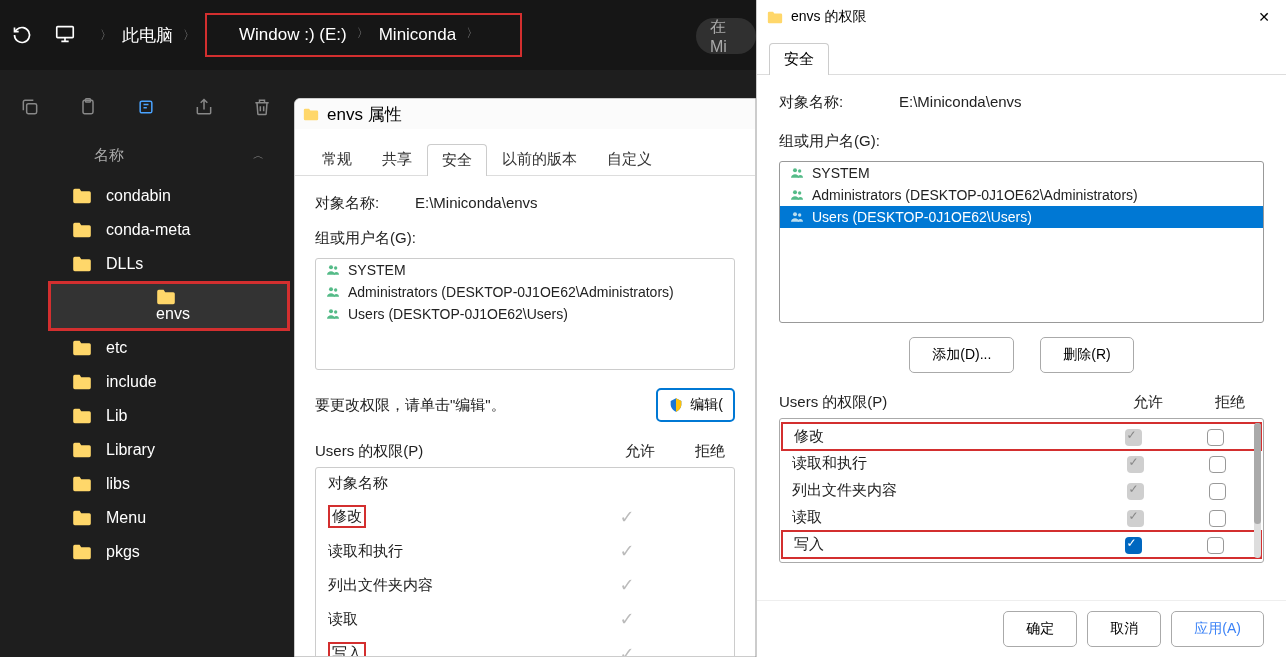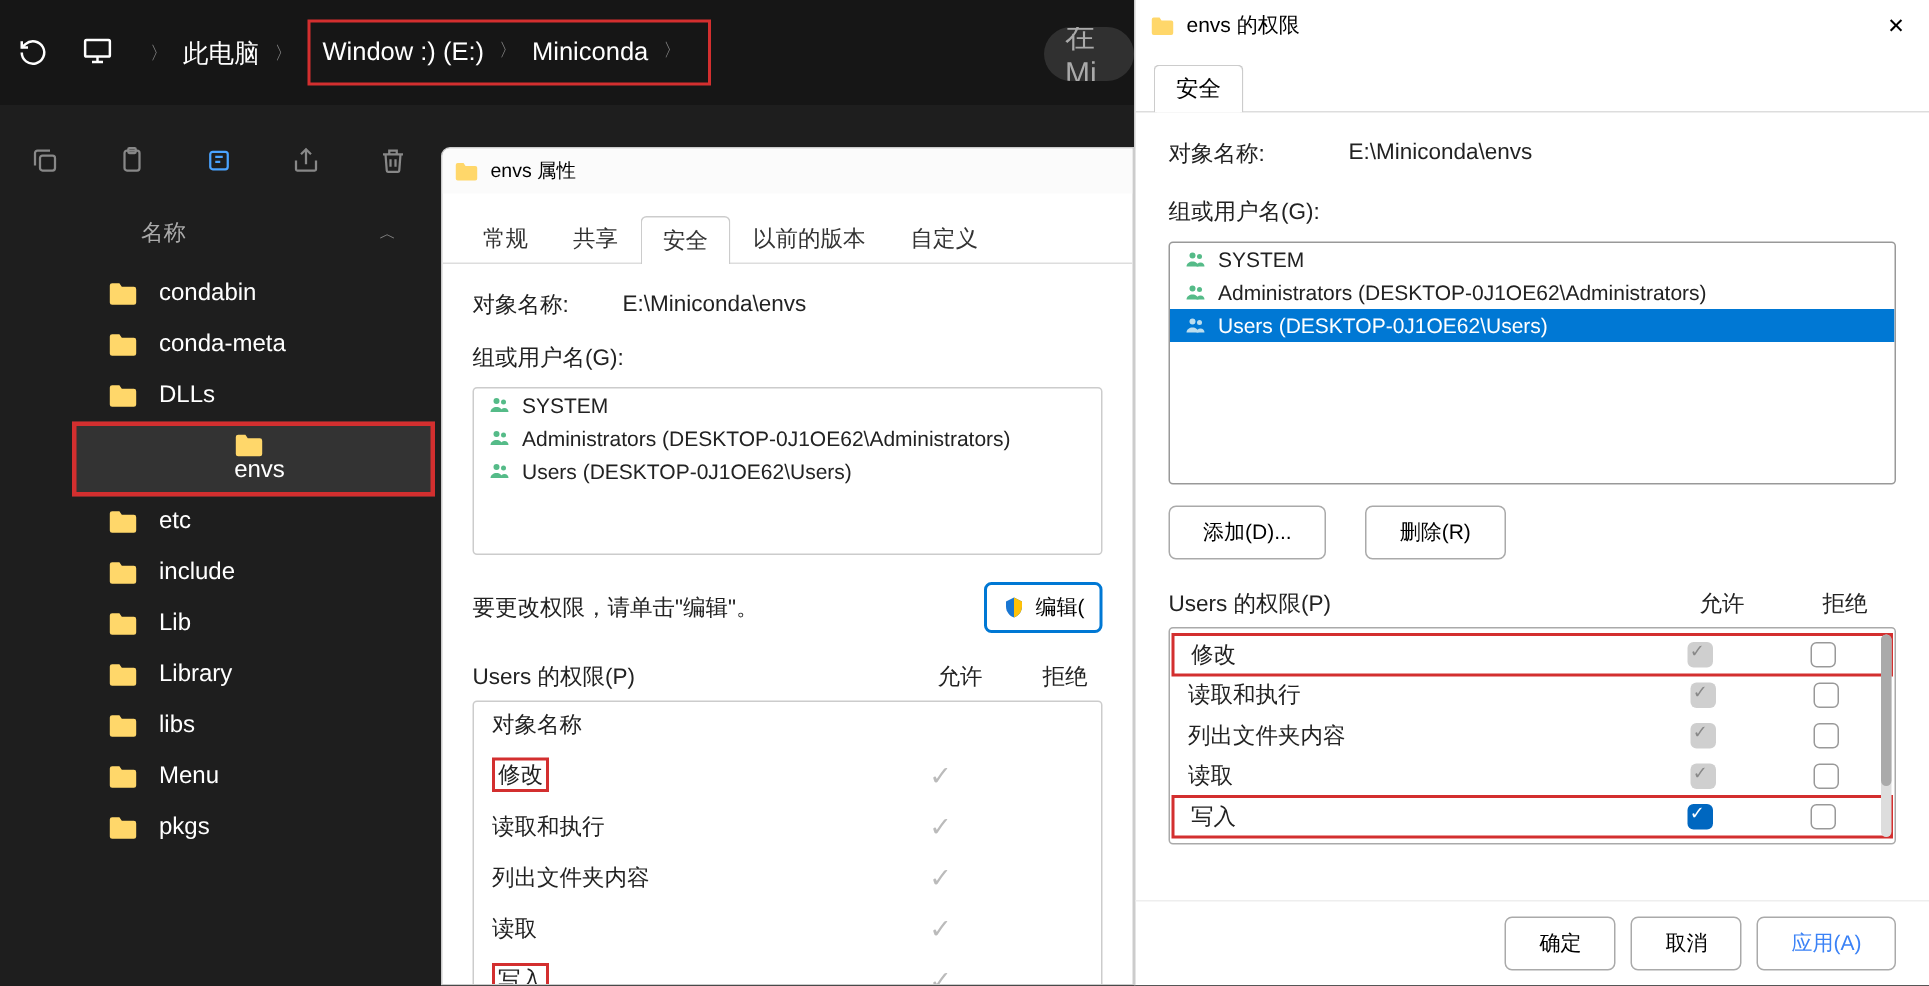--- a/index.html
+++ b/index.html
@@ -4,42 +4,42 @@
 <style>
 * { margin: 0; padding: 0; box-sizing: border-box; font-family: "Microsoft YaHei", "Segoe UI", sans-serif; }
 body { width: 1286px; height: 657px; background: #1e1e1e; overflow: hidden; position: relative; }
 
 
 .explorer-top { position: absolute; top: 0; left: 0; width: 756px; height: 70px; background: #161616; display: flex; align-items: center; padding-left: 10px; }
 .explorer-top .refresh { width: 24px; height: 24px; color: #fff; display: flex; align-items: center; justify-content: center; cursor: pointer; margin-right: 20px; }
 .explorer-top .monitor { width: 24px; height: 24px; color: #fff; margin-right: 12px; }
 .explorer-top .chevron { color: #888; margin: 0 10px; font-size: 12px; }
 .explorer-top .crumb { color: #fff; font-size: 17px; cursor: pointer; }
-.explorer-top .crumb-box { border: 2px solid #d32f2f; padding: 10px 8px; display: flex; align-items: flex-start; }
-.explorer-top .search-pill { position: absolute; right: 0; top: 18px; background: #303030; height: 36px; border-radius: 18px; padding: 0 14px; display: flex; align-items: center; color: #aaa; width: 60px; overflow: hidden; font-size: 20px; }
+.explorer-top .crumb-box { border: 2px solid #d32f2f; padding: 10px 32px; display: flex; align-items: flex-start; }
+.explorer-top .search-pill { position: absolute; right: 0; top: 18px; background: #303030; height: 36px; border-radius: 18px; padding: 0 14px; display: flex; align-items: center; color: #aaa; width: 60px; overflow: hidden; font-size: 16px; }
 
 
 .toolbar { position: absolute; top: 90px; left: 0; width: 290px; height: 36px; display: flex; align-items: center; gap: 36px; padding-left: 20px; }
 .toolbar .icon { width: 22px; height: 22px; color: #888; cursor: pointer; }
 .toolbar .icon.active { color: #4aa3ff; }
 
 
 .sidebar { position: absolute; top: 140px; left: 0; width: 290px; bottom: 0; background: #1e1e1e; padding-left: 48px; }
 .sidebar .header { color: #aaa; font-size: 15px; padding: 6px 26px 14px 46px; display: flex; justify-content: space-between; align-items: center; }
 .sidebar .header .caret { font-size: 11px; color: #888; }
 .sidebar .folder { display: flex; align-items: center; padding: 8px 16px 8px 24px; color: #fff; font-size: 16px; cursor: pointer; }
 .sidebar .folder.selected { background: #333333; }
 .sidebar .folder .ficon { width: 20px; height: 16px; margin-right: 14px; }
 .sidebar .folder.highlighted { outline: 3px solid #d32f2f; outline-offset: -3px; flex-direction: column; }
 
 
 .props1 { position: absolute; top: 98px; left: 294px; width: 462px; height: 559px; background: #fff; border: 1px solid #ccc; border-radius: 6px 0 0 0; overflow: hidden; }
 .props1 .titlebar { height: 30px; display: flex; align-items: center; padding-left: 8px; background: #fbfbfb; }
 .props1 .titlebar .ficon { width: 16px; height: 13px; margin-right: 8px; }
-.props1 .titlebar .title { font-size: 13px; }
+.props1 .titlebar .title { font-size: 17px; }
 .props1 .tabs { display: flex; border-bottom: 1px solid #ddd; padding-left: 12px; padding-top: 14px; }
 .props1 .tab { padding: 6px 14px; font-size: 15px; color: #333; cursor: pointer; border: 1px solid transparent; border-bottom: none; }
 .props1 .tab.active { border-color: #ccc; background: #fff; border-radius: 4px 4px 0 0; position: relative; top: 1px; }
 .props1 .content { padding: 18px 20px; font-size: 15px; color: #222; }
 .props1 .row { display: flex; margin-bottom: 10px; }
 .props1 .row .label { width: 100px; }
 .props1 .groupbox { border: 1px solid #ccc; border-radius: 3px; margin-top: 10px; height: 112px; background: #fff; overflow: hidden; }
 .props1 .groupitem { padding: 3px 8px; display: flex; align-items: center; font-size: 14px; }
 .props1 .groupitem .gicon { width: 18px; height: 16px; margin-right: 6px; }
 .props1 .editrow { display: flex; justify-content: space-between; align-items: center; margin-top: 18px; }
@@ -62,21 +62,21 @@
 .props2 .titlebar .left { display: flex; align-items: center; }
 .props2 .titlebar .ficon { width: 16px; height: 13px; margin-right: 8px; }
 .props2 .titlebar .title { font-size: 14px; }
 .props2 .titlebar .close { width: 44px; height: 34px; display: flex; align-items: center; justify-content: center; cursor: pointer; font-size: 14px; }
 .props2 .tabs { display: flex; border-bottom: 1px solid #ddd; padding-left: 12px; padding-top: 8px; }
 .props2 .tab { padding: 6px 14px; font-size: 15px; border: 1px solid #ccc; border-bottom: none; background: #fff; border-radius: 4px 4px 0 0; position: relative; top: 1px; cursor: pointer; }
 .props2 .content { padding: 18px 22px; font-size: 15px; color: #222; }
 .props2 .groupbox { border: 1px solid #999; border-radius: 3px; margin-top: 10px; height: 162px; background: #fff; overflow: hidden; }
 .props2 .groupitem { padding: 3px 8px; display: flex; align-items: center; font-size: 14px; }
 .props2 .groupitem.selected { background: #0078d4; color: #fff; }
-.props2 .btnrow { display: flex; justify-content: flex-start; gap: 26px; margin-top: 14px; }
+.props2 .btnrow { display: flex; justify-content: center; gap: 26px; margin-top: 14px; }
 .props2 .btn { border: 1px solid #aaa; border-radius: 5px; padding: 8px 22px; background: #fff; cursor: pointer; font-size: 14px; }
 .props2 .permlabel { margin-top: 20px; display: flex; font-size: 15px; }
 .props2 .permlabel .p1 { flex: 1; }
 .props2 .permlabel .p2 { width: 96px; text-align: center; }
 .props2 .permlabel .p3 { width: 68px; text-align: center; }
 .props2 .permbox { border: 1px solid #aaa; border-radius: 3px; margin-top: 6px; padding: 4px 0; position: relative; }
 .props2 .permrow { display: flex; padding: 4px 12px; font-size: 15px; align-items: center; }
 .props2 .permrow .pname { flex: 1; }
 .props2 .permrow .pcheck { width: 96px; text-align: center; }
 .props2 .permrow .pdeny { width: 68px; text-align: center; }

